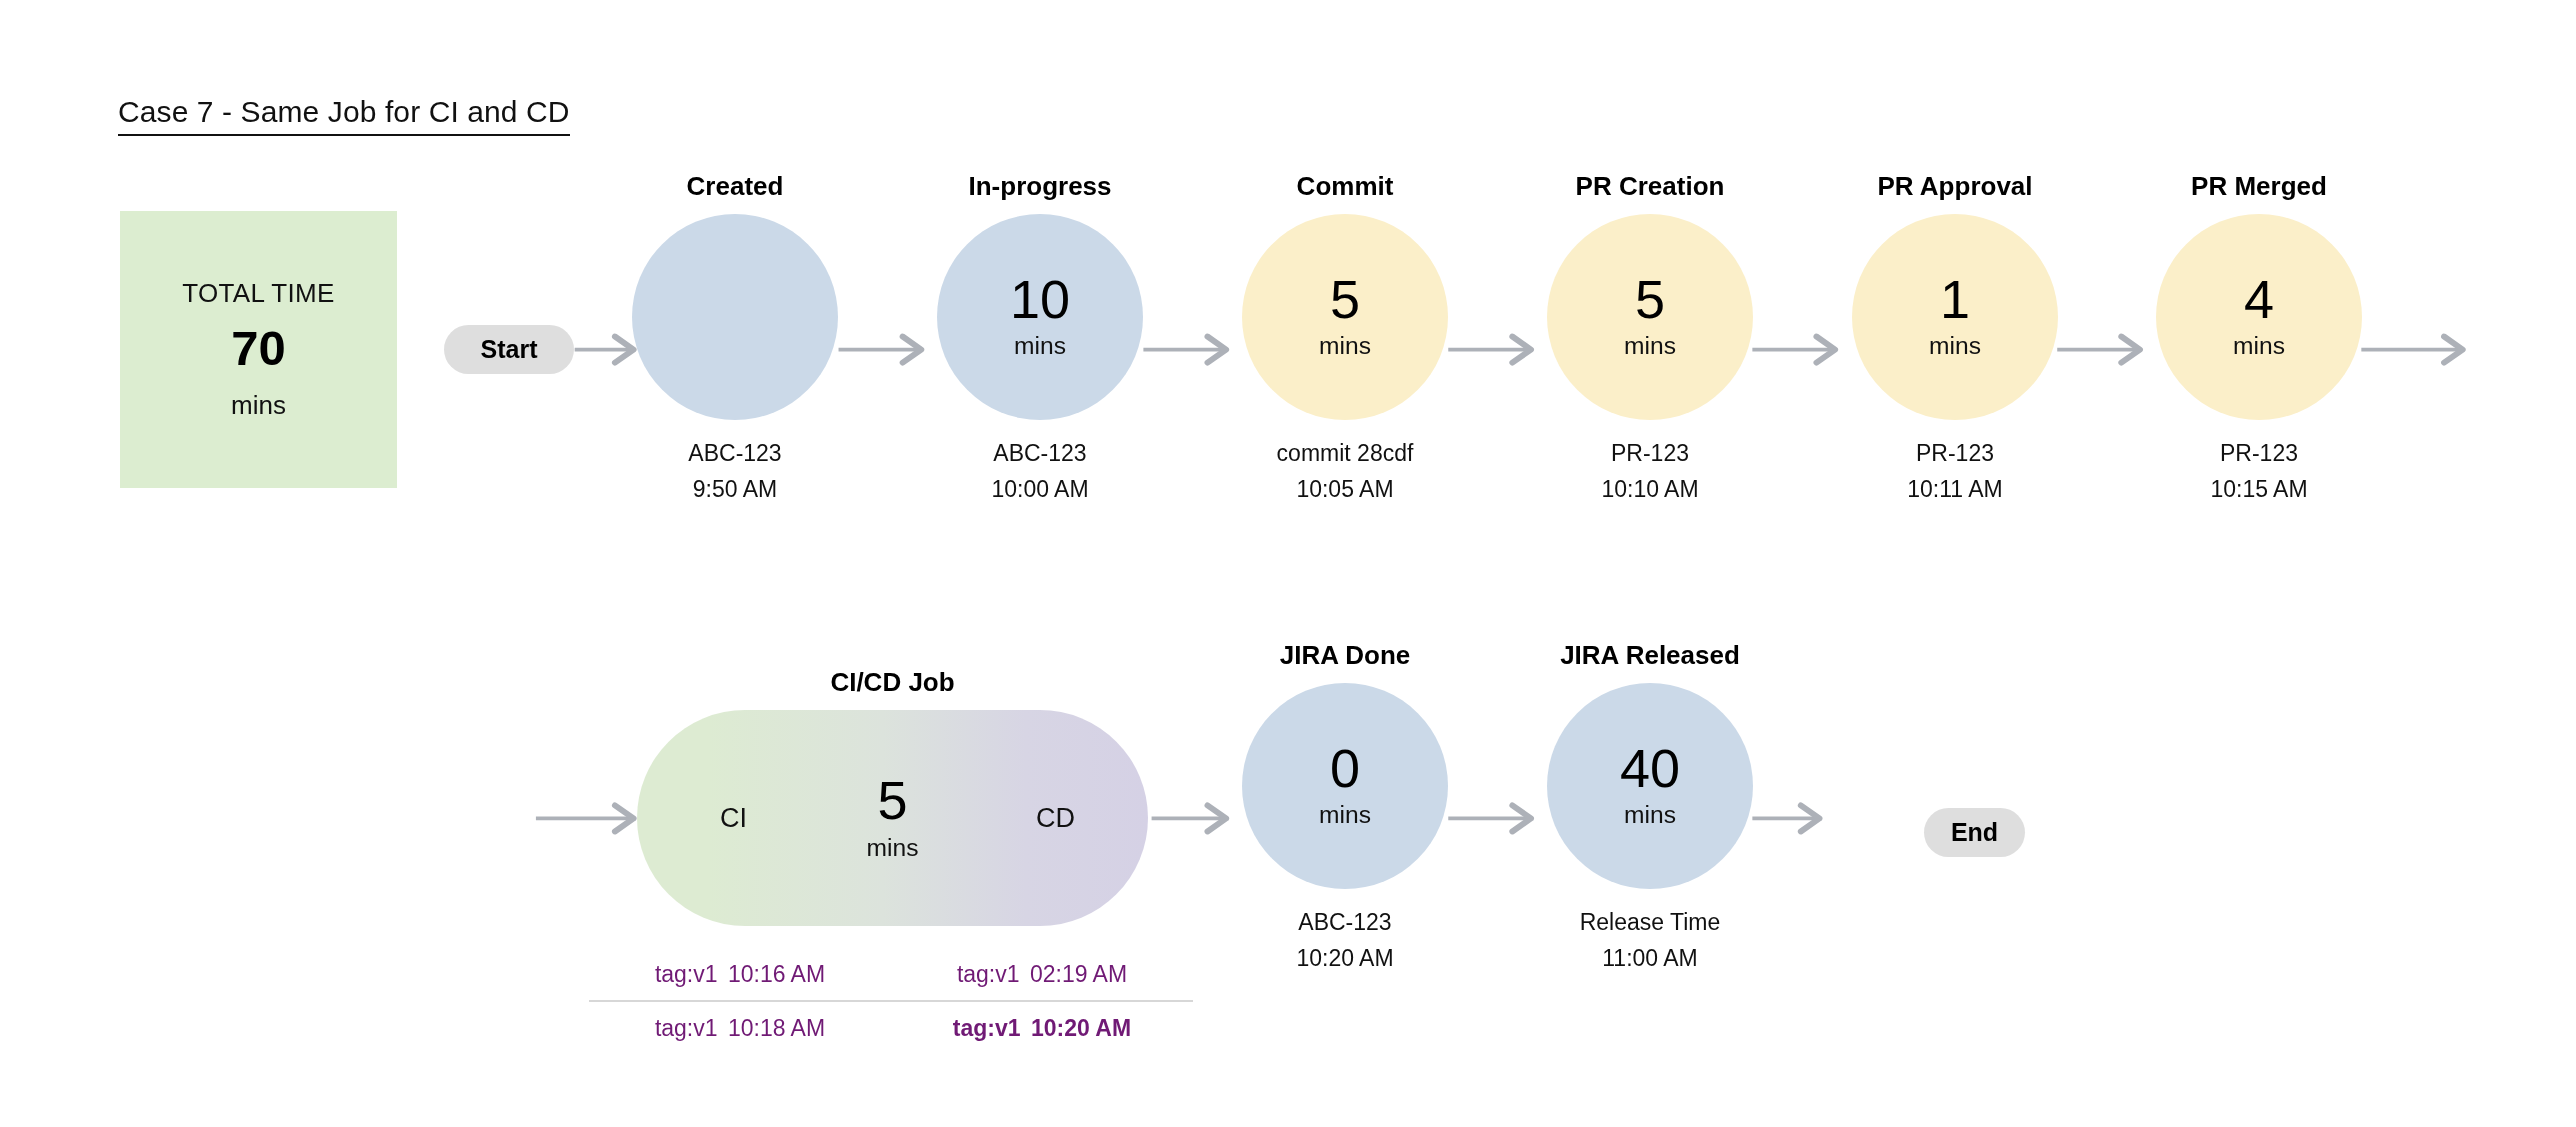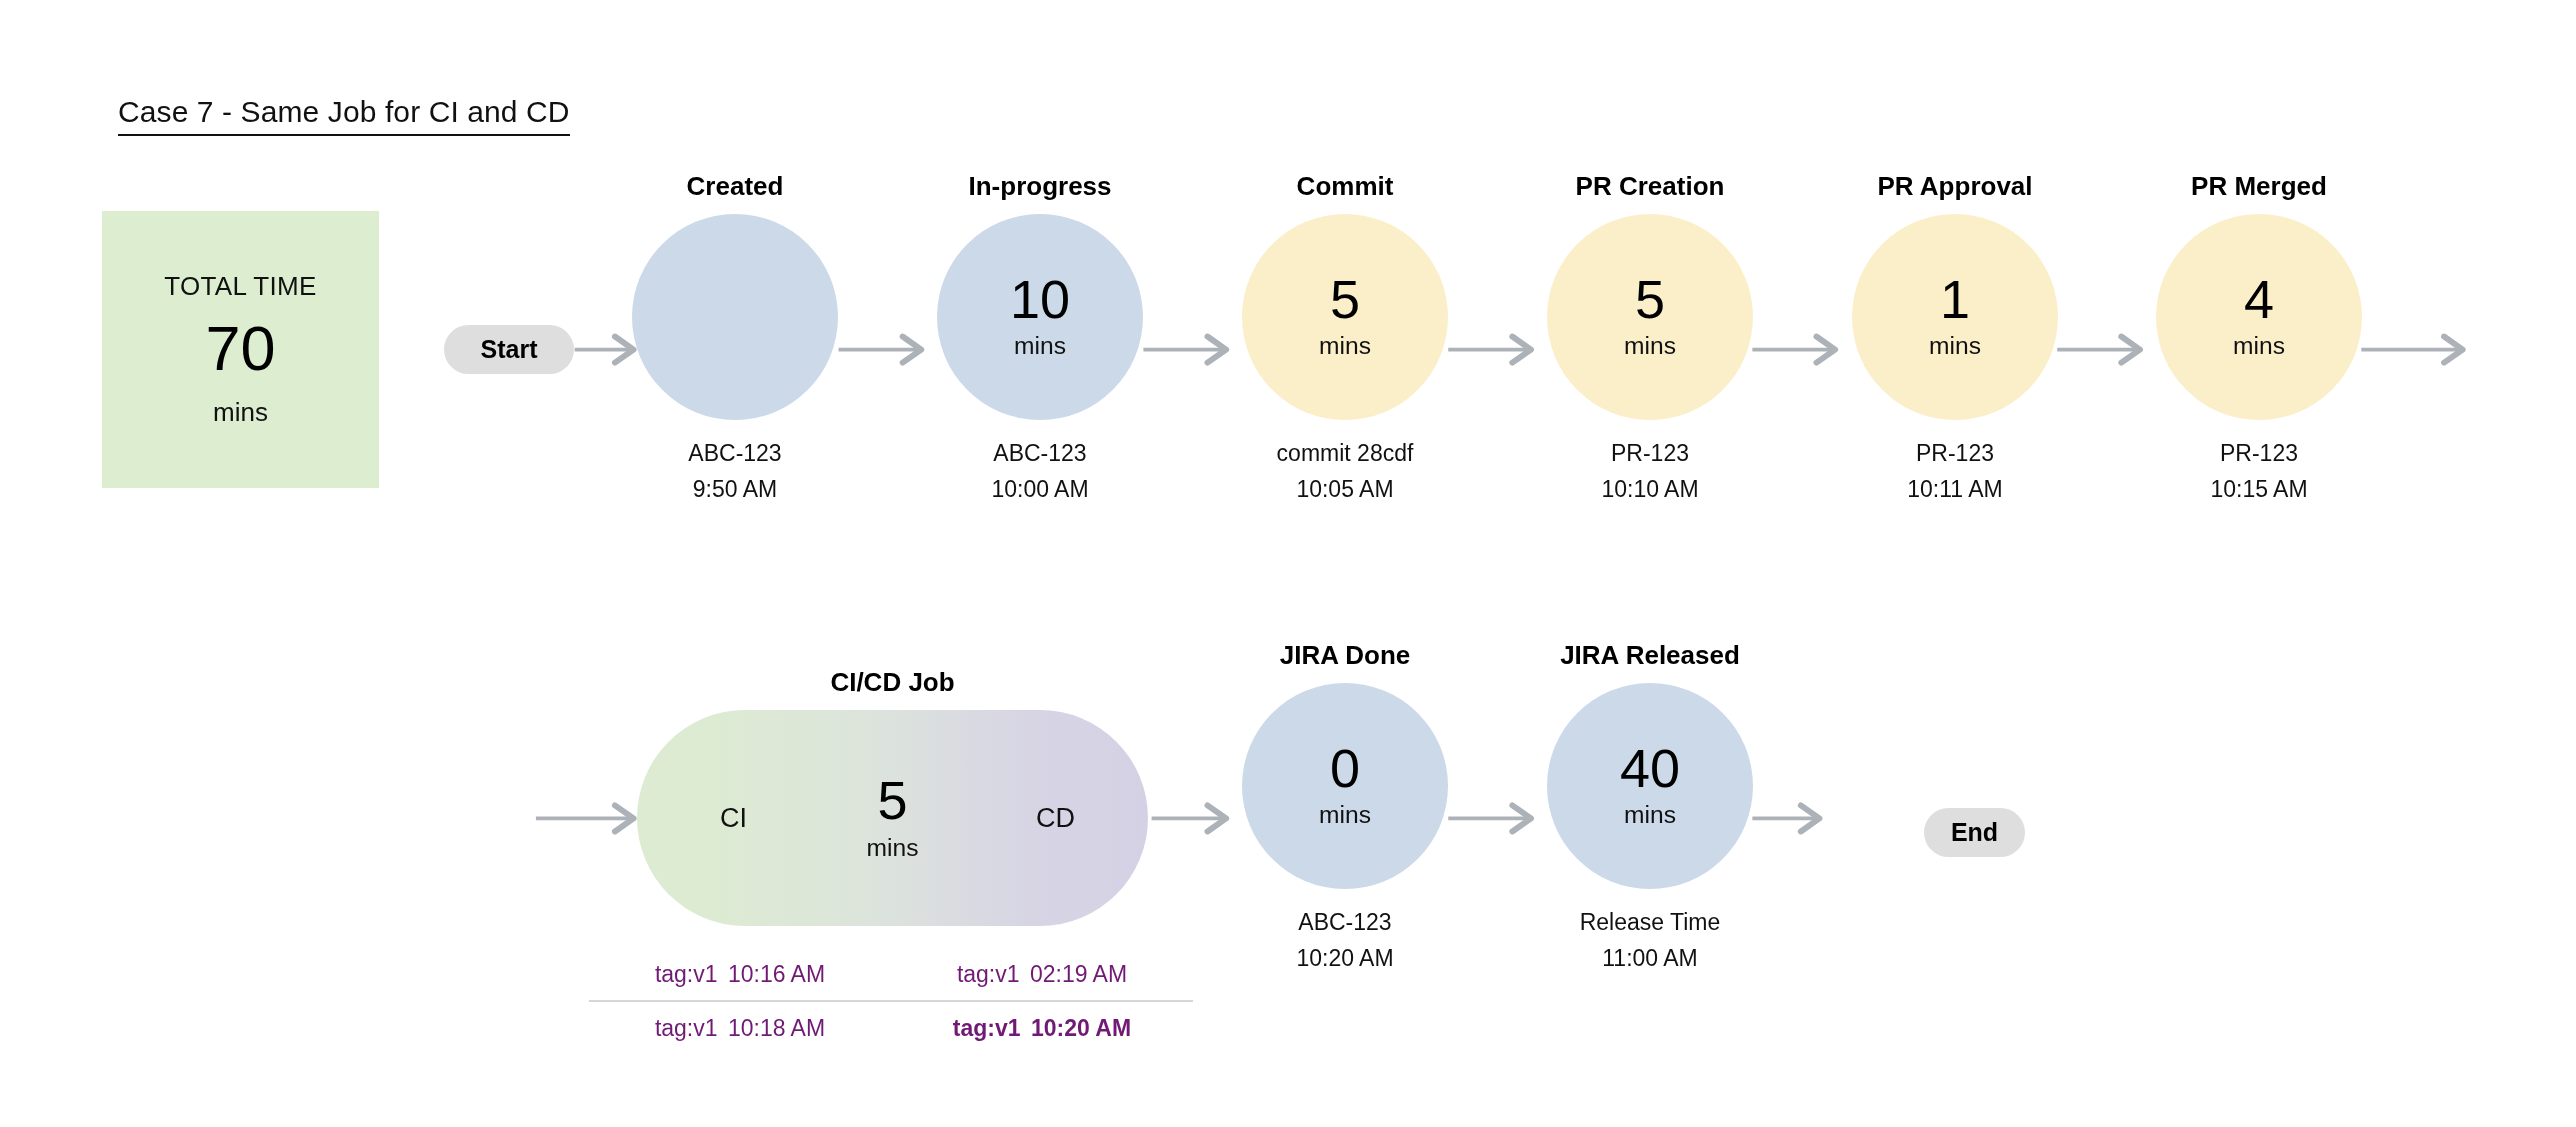--- a/index.html
+++ b/index.html
@@ -26,40 +26,40 @@
     color: #111111;
     letter-spacing: 0.1px;
     border-bottom: 2.2px solid #111111;
     padding-bottom: 5.2px;
     white-space: nowrap;
   }
 
   
   #total-time-card {
     position: absolute;
-    left: 102px;
+    left: 120px;
     top: 211px;
     width: 277px;
     height: 277px;
     background: #DCEDD0;
     display: flex;
     flex-direction: column;
     align-items: center;
     justify-content: center;
     box-sizing: border-box;
   }
   #total-time-card .tt-label {
     font-size: 26px;
     font-weight: 400;
     letter-spacing: 0.3px;
     color: #111;
   }
   #total-time-card .tt-value {
-    font-size: 63px;
-    font-weight: 400;
+    font-size: 49px;
+    font-weight: 700;
     line-height: 1;
     margin-top: 15px;
     color: #000;
   }
   #total-time-card .tt-unit {
     font-size: 26px;
     font-weight: 400;
     margin-top: 16.4px;
     color: #111;
   }

